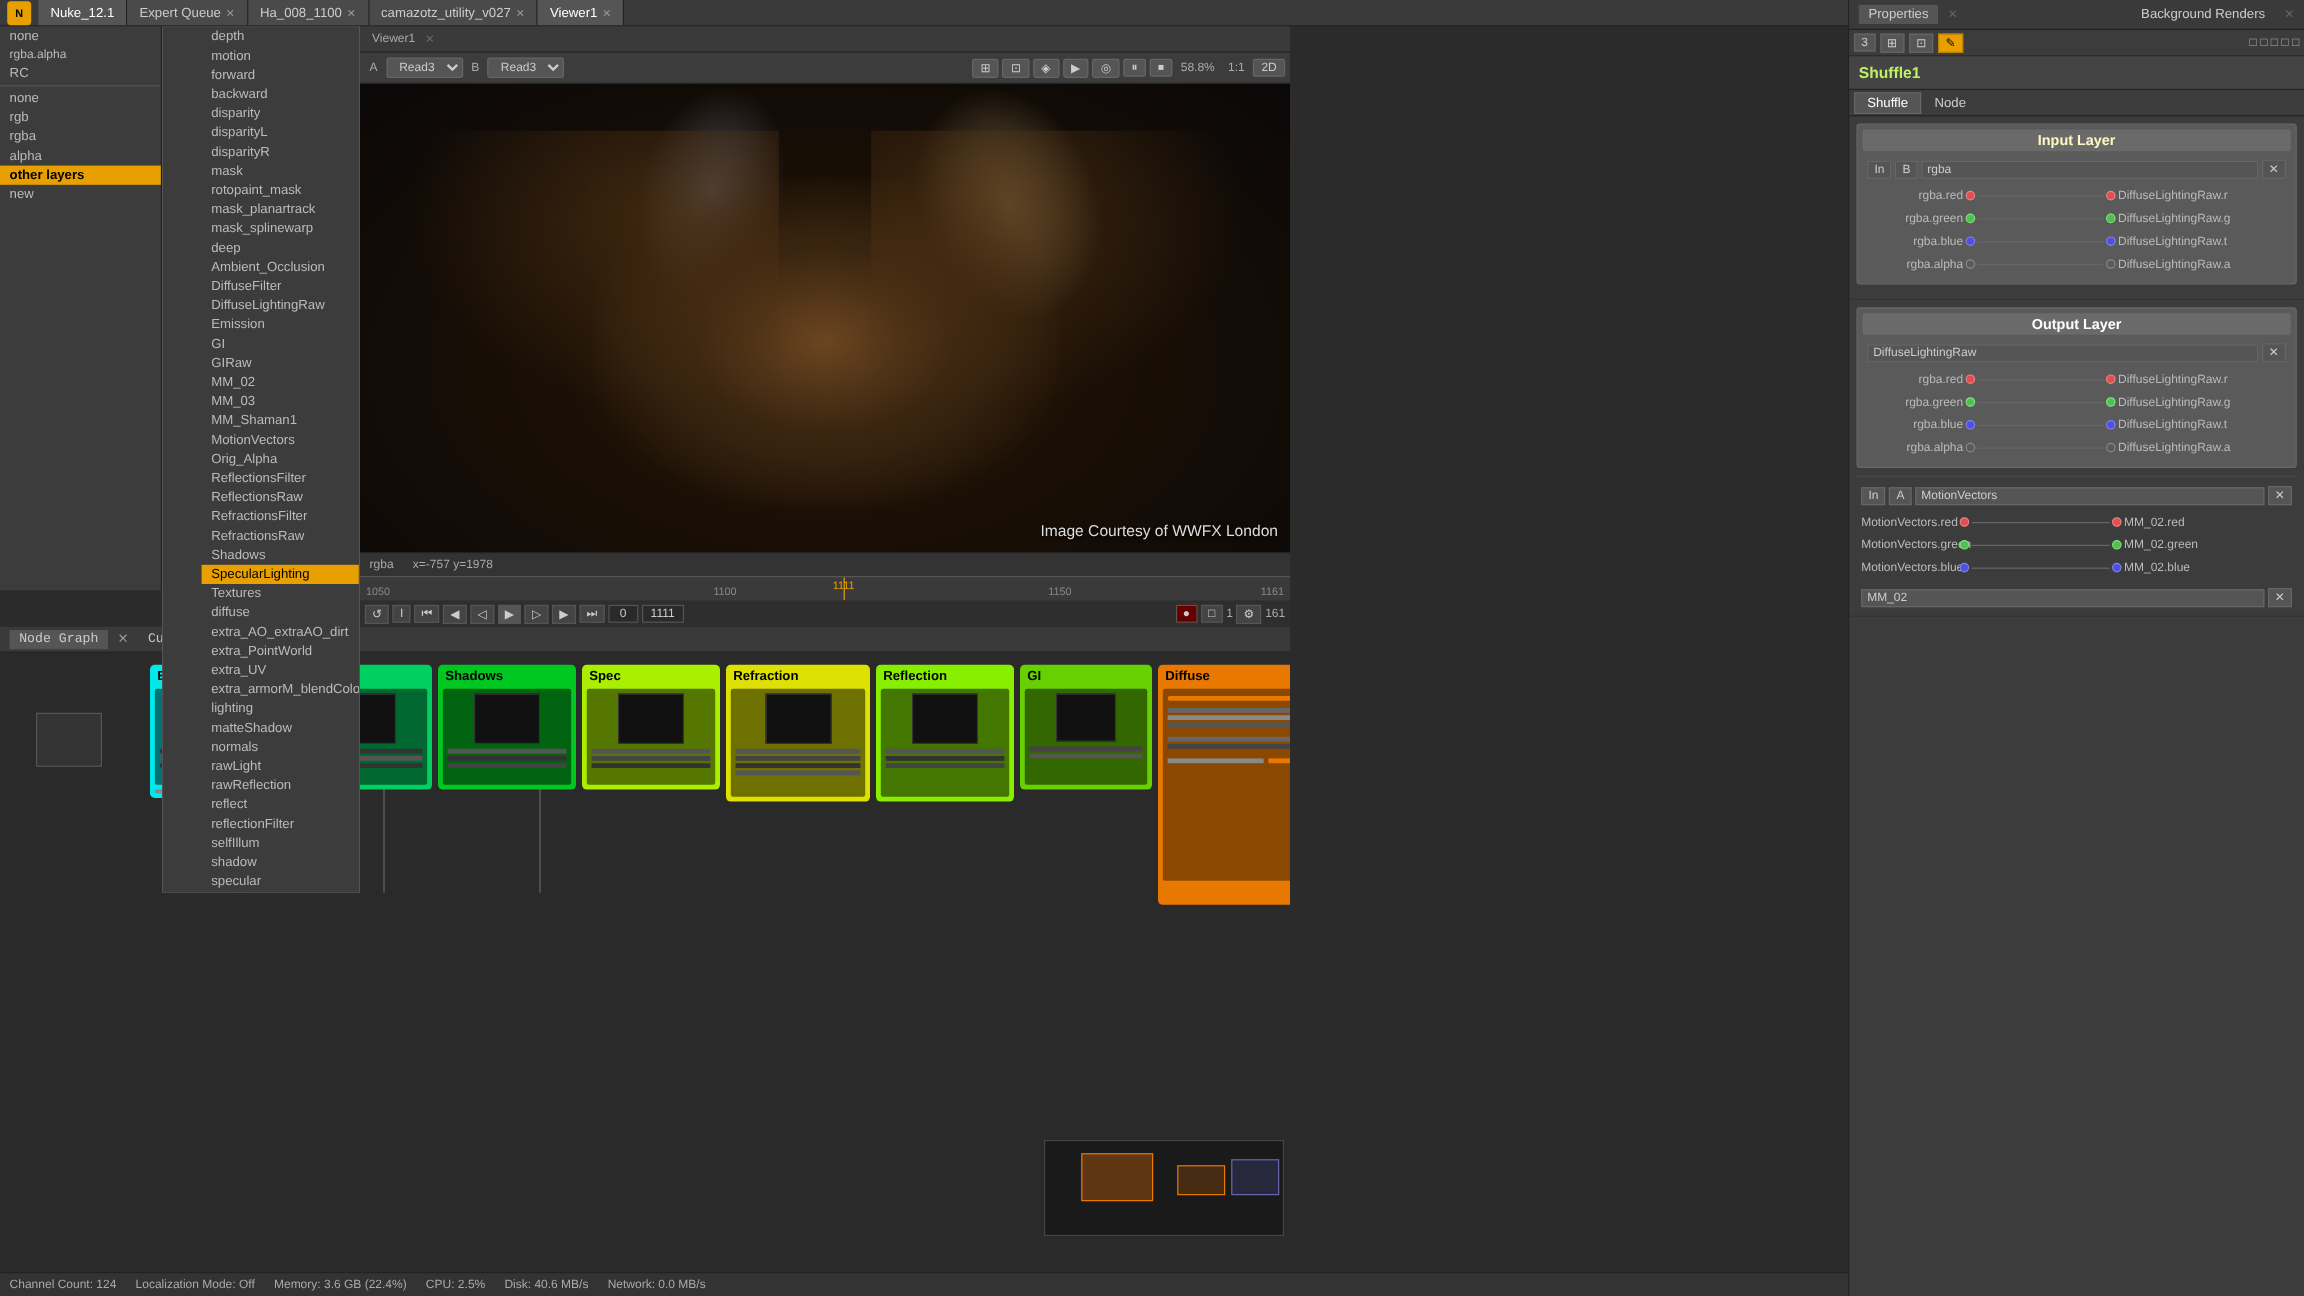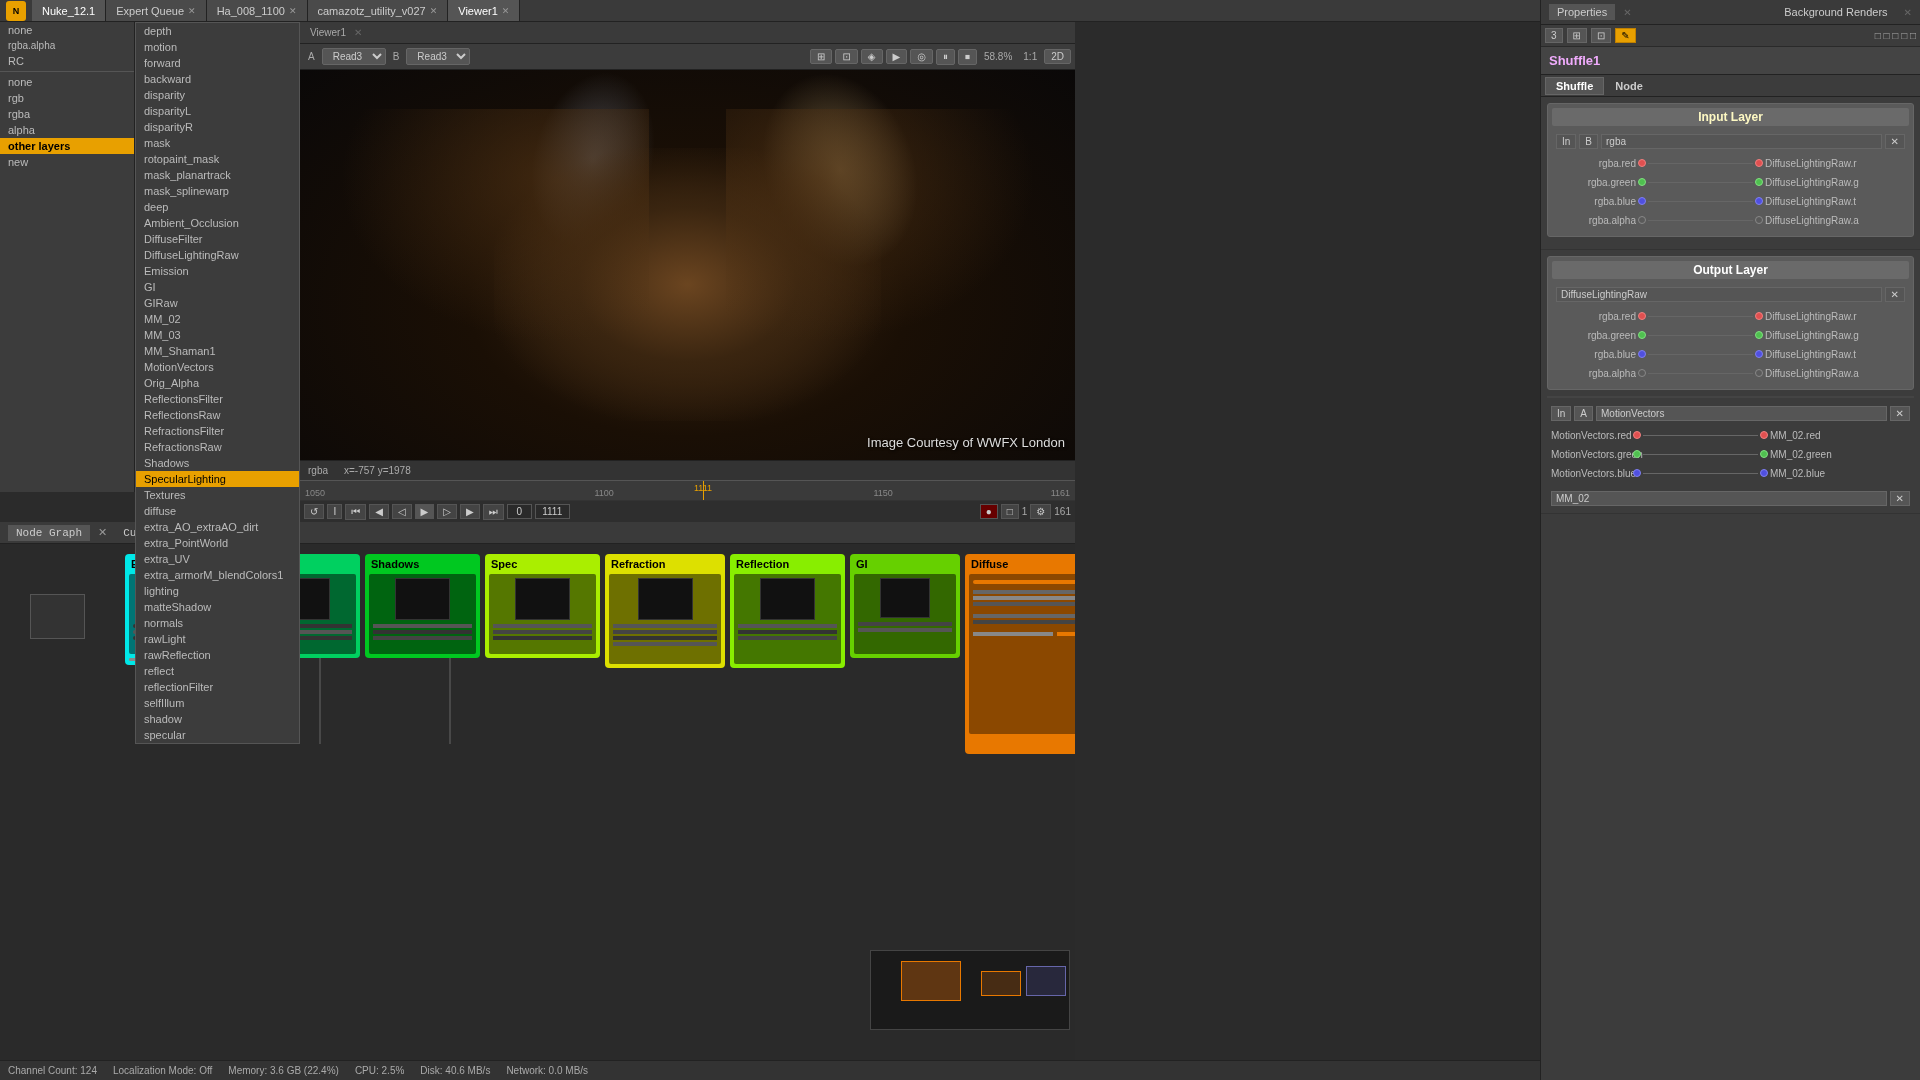--- a/index.html
+++ b/index.html
@@ -63,20 +63,21 @@
     .dropdown-menu {
       position: absolute;
       top: 0;
       left: 135px;
       width: 165px;
       background: #3c3c3c;
       border: 1px solid #555;
       z-index: 100;
       max-height: 750px;
       overflow-y: auto;
+      padding-left: 32px;
     }
     .dropdown-item {
       padding: 2px 8px;
       font-size: 11px;
       color: #bbb;
       cursor: pointer;
       white-space: nowrap;
     }
     .dropdown-item.selected-highlight { background: #e8a000; color: #000; }
     .viewer-btn {
@@ -159,37 +160,36 @@
       background: #444;
       display: flex;
       align-items: center;
       padding: 0 8px;
       border-bottom: 1px solid #222;
       gap: 8px;
     }
     .props-node-name {
       font-size: 13px;
       font-weight: bold;
-      color: #f0abfc;
+      color: #bef264;
     }
     .props-sub-tabs {
       height: 22px;
       background: #3c3c3c;
       display: flex;
       align-items: center;
       padding: 0 4px;
       border-bottom: 1px solid #222;
     }
     .props-sub-tab {
       font-size: 11px;
       color: #ccc;
       padding: 2px 10px;
       cursor: pointer;
       border: 1px solid transparent;
-      font-weight: bold;
     }
     .props-sub-tab.active {
       background: #555;
       border-color: #666;
       color: #fff;
     }
     .channel-row {
       display: flex;
       align-items: center;
       height: 18px;

